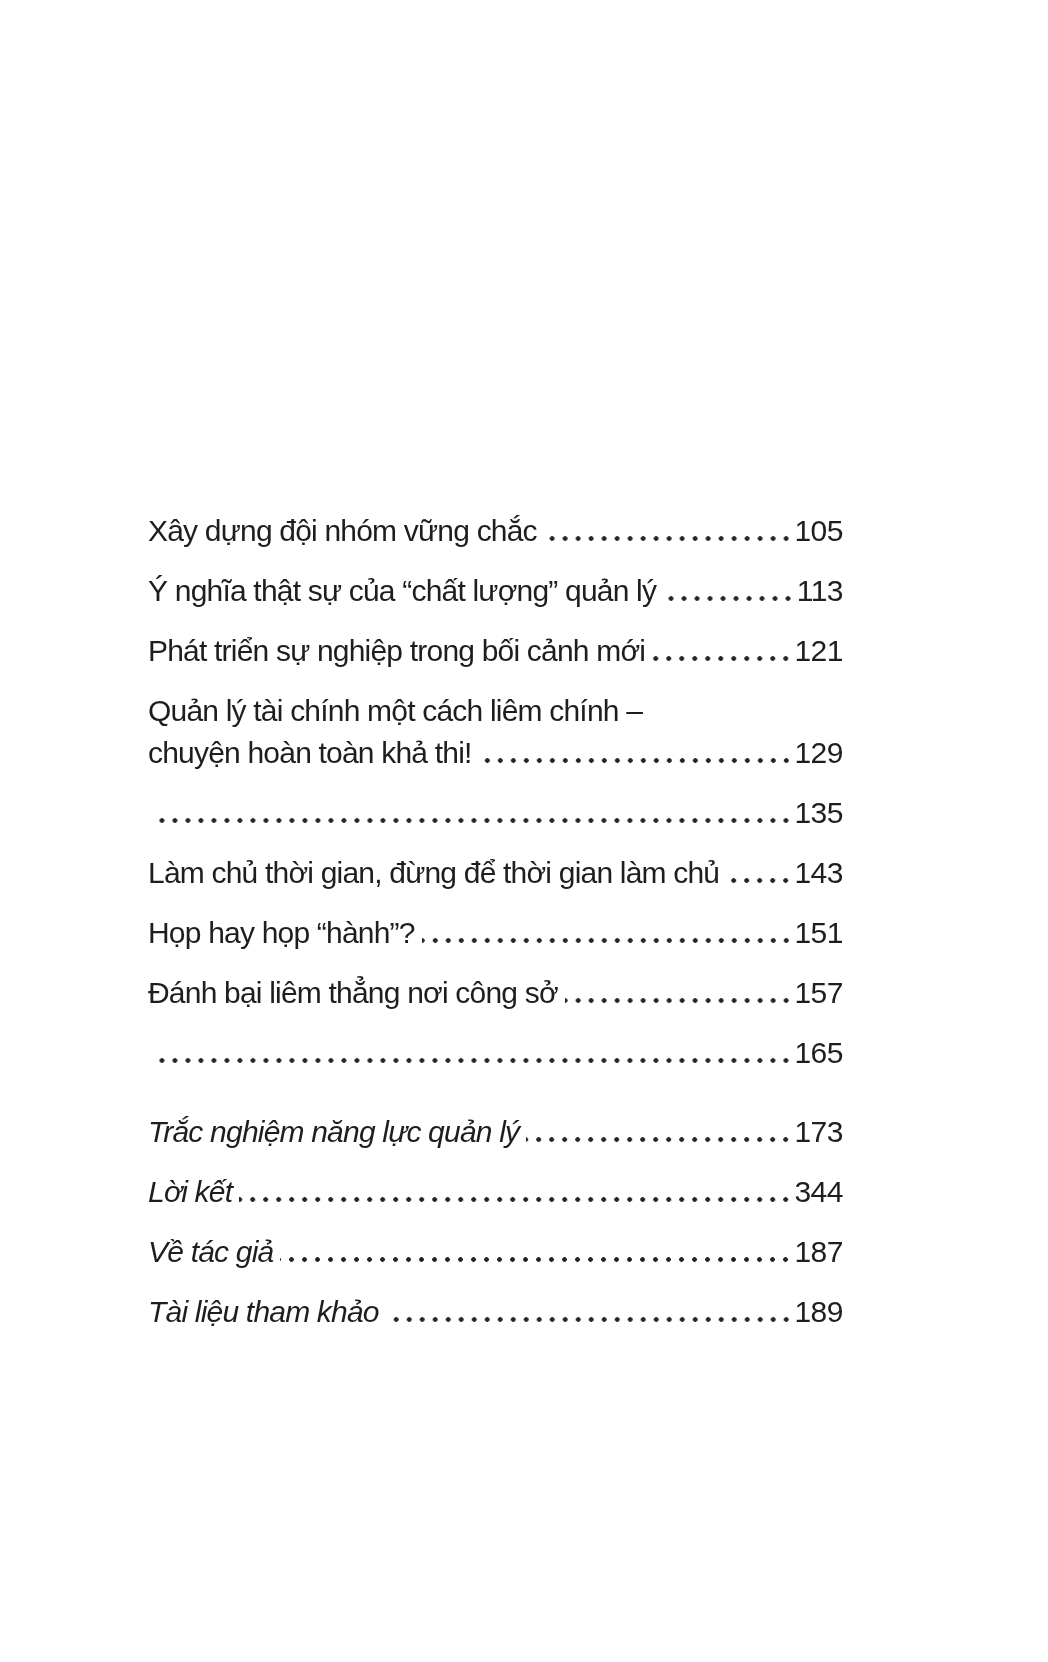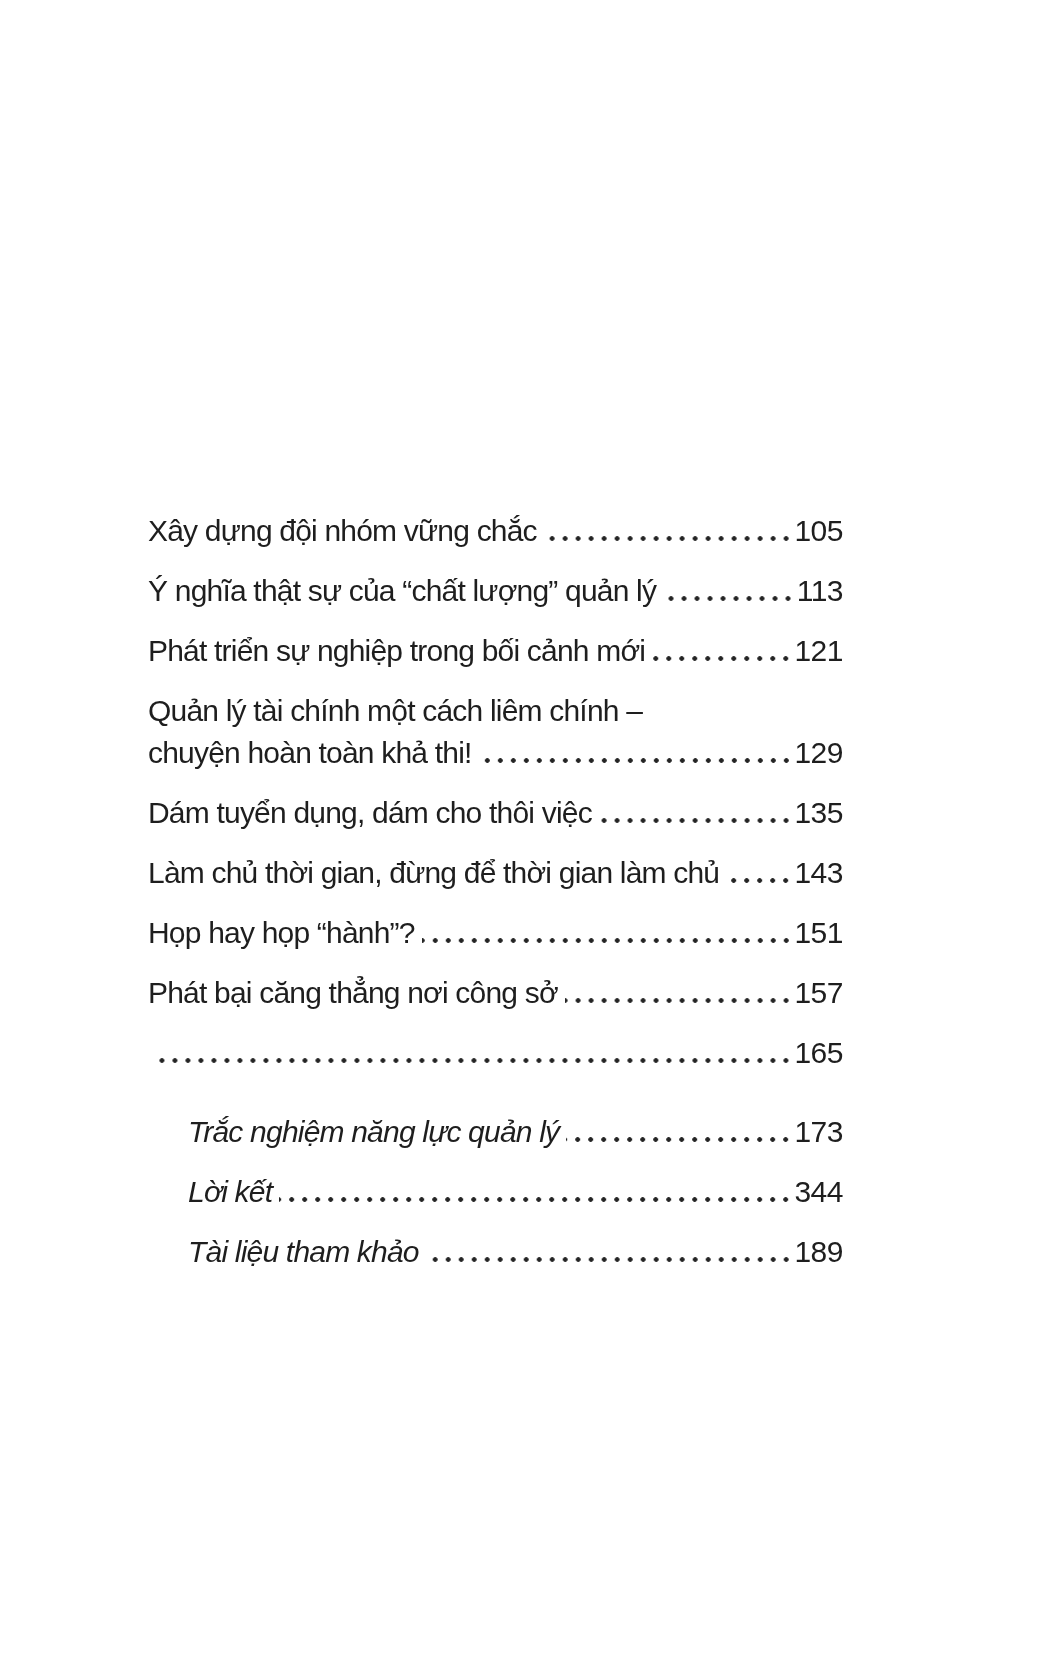--- a/index.html
+++ b/index.html
@@ -45,21 +45,20 @@
     background-size: 13px 5px;
     background-repeat: repeat-x;
     background-position: right center;
   }
   .pagenum {
     flex: 0 0 auto;
     letter-spacing: -0.5px;
   }
   .back-matter {
     margin-top: 37px;
-    margin-left: 40px;
   }
   .back-matter .title {
     font-style: italic;
   }
 </style>
 </head>
 <body>
 
 <div class="page">
   <div class="toc-list">
@@ -89,42 +88,41 @@
           <span class="title">Quản lý tài chính một cách liêm chính –</span>
         </div>
         <div class="row">
           <span class="title">chuyện hoàn toàn khả thi!</span>
           <span class="leader"></span>
           <span class="pagenum">129</span>
         </div>
       </div>
       <div class="entry">
         <div class="row">
-          <span class="title">Dám tuyển dụng, dám cho thôi việc</span>
           <span class="leader"></span>
           <span class="pagenum">135</span>
         </div>
       </div>
       <div class="entry">
         <div class="row">
           <span class="title">Làm chủ thời gian, đừng để thời gian làm chủ</span>
           <span class="leader"></span>
           <span class="pagenum">143</span>
         </div>
       </div>
       <div class="entry">
         <div class="row">
           <span class="title">Họp hay họp “hành”?</span>
           <span class="leader"></span>
           <span class="pagenum">151</span>
         </div>
       </div>
       <div class="entry">
         <div class="row">
-          <span class="title">Phát bại căng thẳng nơi công sở</span>
+          <span class="title">Đánh bại liêm thẳng nơi công sở</span>
           <span class="leader"></span>
           <span class="pagenum">157</span>
         </div>
       </div>
       <div class="entry">
         <div class="row">
           <span class="leader"></span>
           <span class="pagenum">165</span>
         </div>
       </div>
@@ -139,19 +137,26 @@
       </div>
       <div class="entry">
         <div class="row">
           <span class="title">Lời kết</span>
           <span class="leader"></span>
           <span class="pagenum">344</span>
         </div>
       </div>
       <div class="entry">
         <div class="row">
+          <span class="title">Về tác giả</span>
+          <span class="leader"></span>
+          <span class="pagenum">187</span>
+        </div>
+      </div>
+      <div class="entry">
+        <div class="row">
           <span class="title">Tài liệu tham khảo</span>
           <span class="leader"></span>
           <span class="pagenum">189</span>
         </div>
       </div>
     </div>
 </div>
 
 </body></html>

